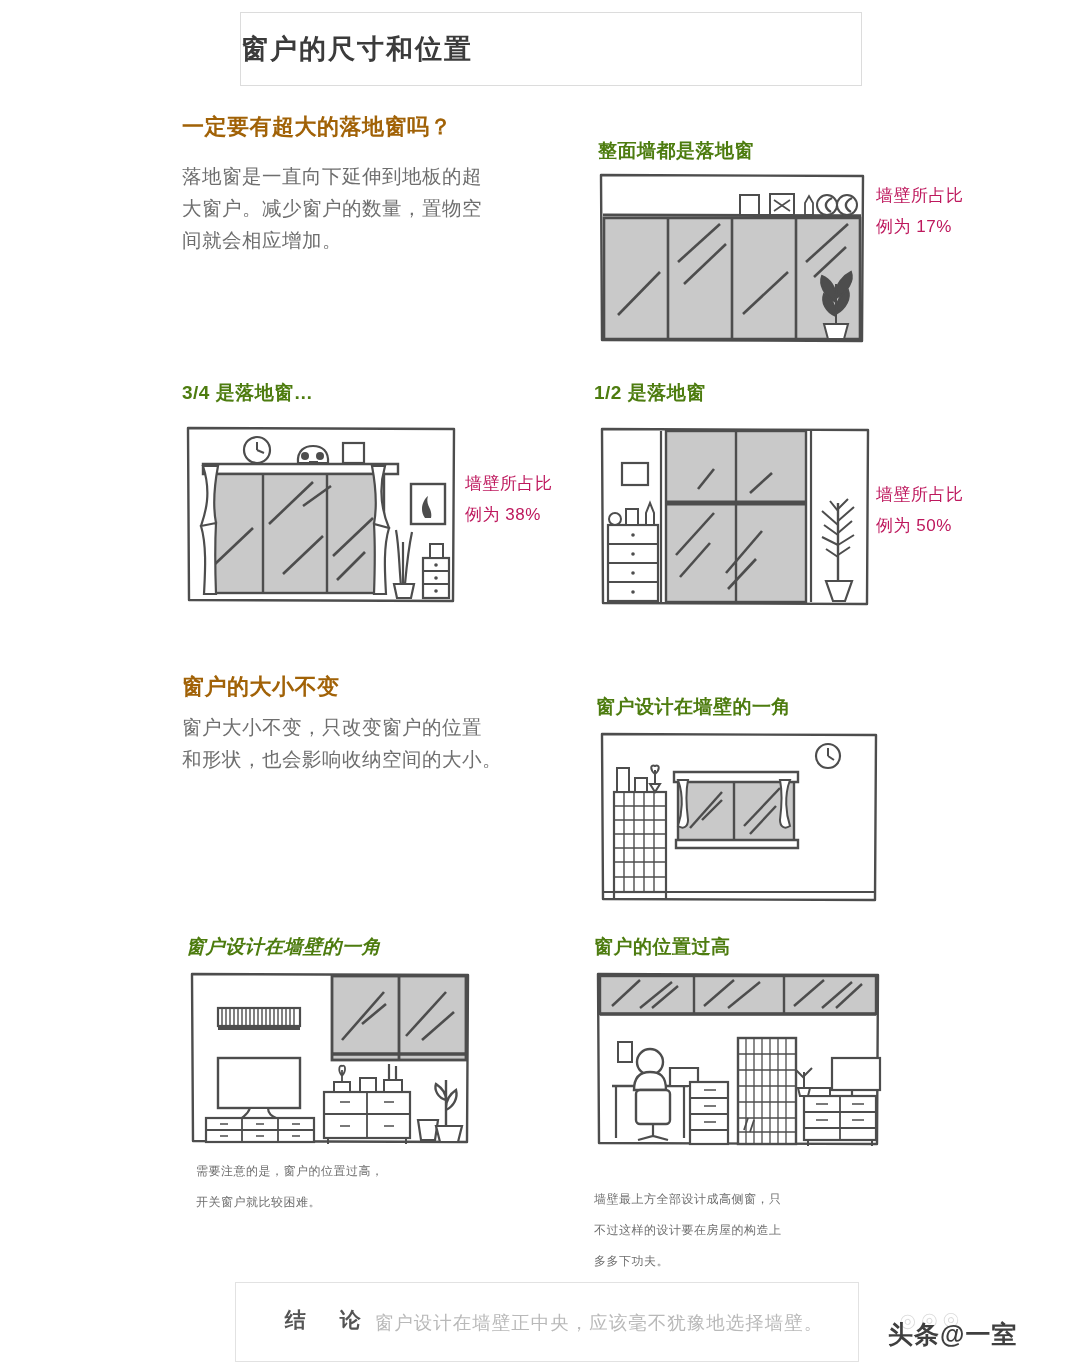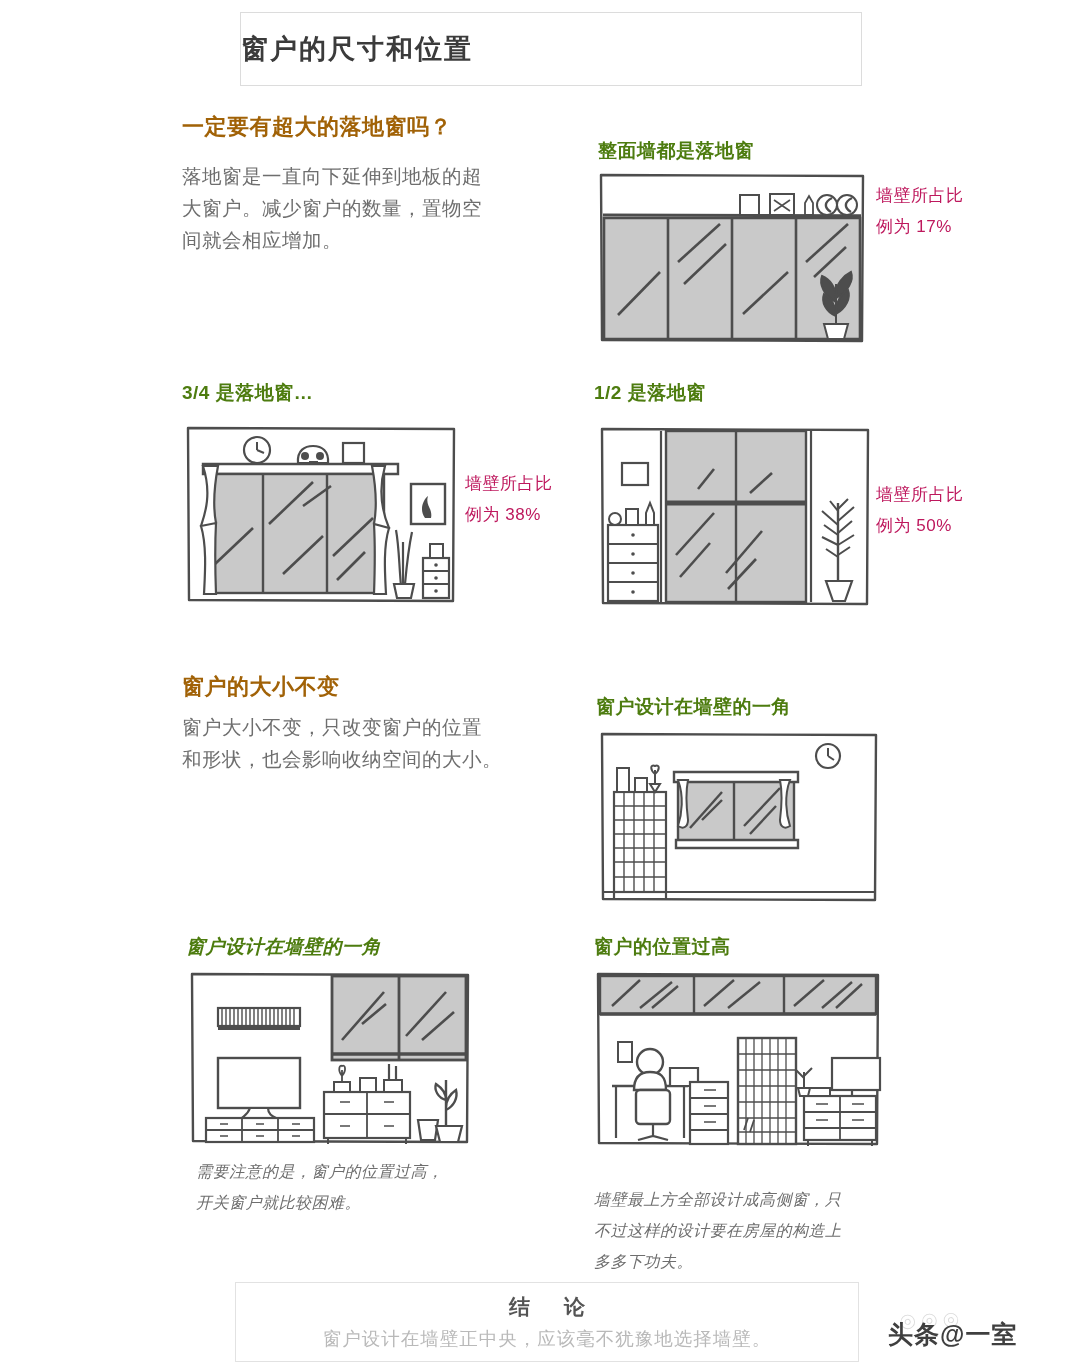--- a/index.html
+++ b/index.html
@@ -31,31 +31,31 @@
   .sec-body{
     font-size:19.5px;color:#6e6e6e;line-height:32px;letter-spacing:.5px;
   }
   .panel-head{
     font-size:19px;font-weight:700;color:#4d7c0f;letter-spacing:.5px;
   }
   .side-note{
     font-size:17px;color:#be185d;line-height:31px;letter-spacing:.5px;
   }
   .caption{
-    font-size:16px;color:#6e6e6e;line-height:31px;letter-spacing:.5px;font-style:italic;
+    font-size:12px;color:#6e6e6e;line-height:31px;letter-spacing:.5px;
   }
 
   
   .abs{position:absolute;}
 
   
   .concl-box{
     position:absolute;left:235px;top:1282px;width:622px;height:78px;
     border:1px solid #e2e2e2;
-    display:flex;flex-direction:column;align-items:center;justify-content:center;
+    display:flex;flex-direction:row;align-items:center;justify-content:center;
   }
   .concl-title{
     font-size:21px;font-weight:700;color:#545454;letter-spacing:14px;
     text-indent:14px;margin-bottom:5px;
   }
   .concl-text{
     font-size:18.5px;color:#b9b9b9;letter-spacing:1px;
   }
 
   

